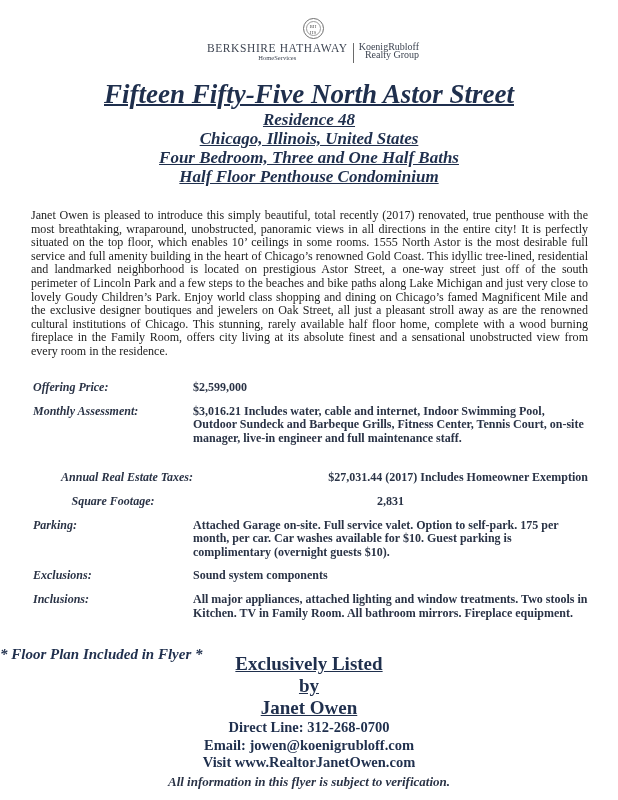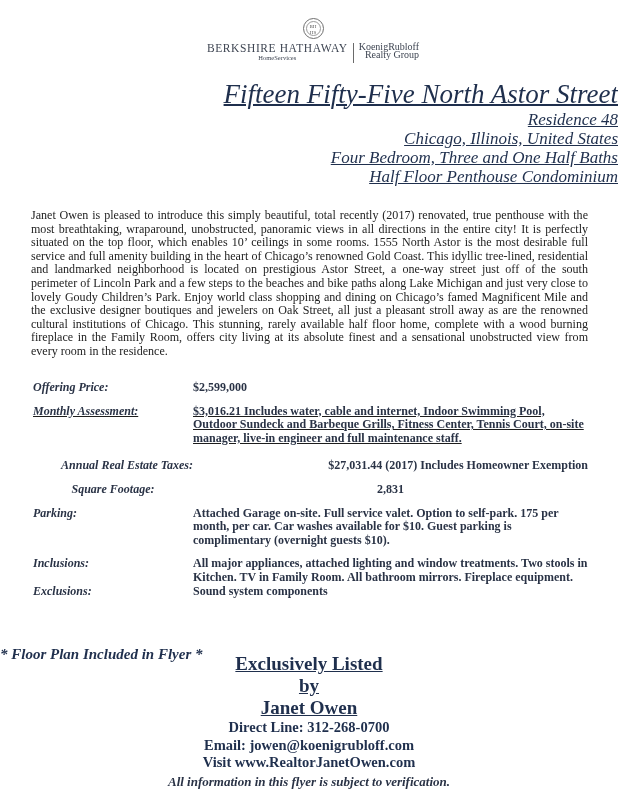--- a/index.html
+++ b/index.html
@@ -7,31 +7,31 @@
   .logo { position: absolute; top: 18px; left: 4px; width: 618px; text-align: center; }
   .emblem { width: 21px; height: 21px; border: 1px solid #6f6f6f; border-radius: 50%; margin: 0 auto; position: relative; box-sizing: border-box; }
   .emblem-inner { position: absolute; inset: 2px; border: 1px solid #9a9a9a; border-radius: 50%; font-size: 5px; line-height: 5.5px; color: #555; text-align: center; padding-top: 2px; box-sizing: border-box; font-family: "Liberation Serif", serif; }
   .brand-row { display: flex; justify-content: center; align-items: flex-start; margin-top: 3px; }
   .bh { text-align: center; color: #3e4552; }
   .bh-name { font-size: 11.5px; letter-spacing: 0.6px; line-height: 12px; }
   .bh-sub { font-size: 6.5px; line-height: 8px; }
   .divider { width: 1px; height: 20px; background: #6a6a6a; margin: 1px 5px 0 5px; }
   .kr { font-size: 10px; line-height: 8px; color: #3e4552; text-align: right; padding-top: 1px; }
 
-  .title-block { position: absolute; top: 78px; left: 0; width: 618px; text-align: right; color: #1f2f4d; font-weight: normal; font-style: italic; }
+  .title-block { position: absolute; top: 78px; left: 0; width: 618px; text-align: center; color: #1f2f4d; font-weight: bold; font-style: italic; }
   .title-block .t1 { font-size: 27px; line-height: 32px; text-decoration: underline; text-decoration-thickness: 2px; }
   .title-block .t2 { font-size: 17px; line-height: 19px; text-decoration: underline; }
 
   .intro { position: absolute; top: 209px; left: 31px; width: 557px; font-size: 12.05px; line-height: 13.6px; text-align: justify; color: #222; }
 
   .details { position: absolute; top: 381px; left: 33px; width: 560px; }
   .row { display: flex; font-size: 12px; line-height: 13.6px; }
   .row .label { width: 160px; font-style: italic; font-weight: bold; color: #2a3346; flex: none; }
   .row .value { width: 395px; font-weight: bold; color: #2a3346; }
-  .r0 { margin-bottom: 10px; } .r1 { margin-bottom: 14px; text-decoration: underline; } .r2 { margin-bottom: 10px; text-align: right; } .r3 { margin-bottom: 10px; text-align: center; } .r4 { margin-bottom: 10px; } .r5 { margin-bottom: 10px; }
+  .r0 { margin-bottom: 10px; } .r1 { margin-bottom: 26px; } .r2 { margin-bottom: 10px; text-align: right; } .r3 { margin-bottom: 10px; text-align: center; } .r4 { margin-bottom: 10px; } .r5 { margin-bottom: 10px; }
 
   .floorplan { position: absolute; top: 646px; left: 0; width: 618px; text-align: left; font-size: 15px; font-style: italic; font-weight: bold; color: #1f2f4d; }
 
   .agent { position: absolute; top: 653px; left: 0; width: 618px; text-align: center; color: #1f2f4d; font-weight: bold; }
   .agent .big { font-size: 19px; line-height: 22px; text-decoration: underline; }
   .agent .contact { font-size: 14.5px; line-height: 17.5px; }
   .disclaimer { position: absolute; top: 774px; left: 0; width: 618px; text-align: center; font-size: 13px; font-style: italic; font-weight: bold; color: #2a3346; }
 </style>
 </head>
 <body>
@@ -80,27 +80,27 @@
     <div class="value">$27,031.44 (2017)  Includes Homeowner Exemption</div>
   </div>
   <div class="row r3">
     <div class="label">Square Footage:</div>
     <div class="value">2,831</div>
   </div>
   <div class="row r4">
     <div class="label">Parking:</div>
     <div class="value">Attached Garage on-site.  Full service valet.  Option to self-park.  175 per month, per car.  Car washes available for $10.  Guest parking is complimentary (overnight guests $10).</div>
   </div>
+  <div class="row r5">
+    <div class="label">Exclusions:</div>
+    <div class="value">Sound system components</div>
+  </div>
   <div class="row r6">
     <div class="label">Inclusions:</div>
     <div class="value">All major appliances, attached lighting and window treatments.  Two stools in Kitchen.  TV in Family Room.  All bathroom mirrors.  Fireplace equipment.</div>
-  </div>
-  <div class="row r5">
-    <div class="label">Exclusions:</div>
-    <div class="value">Sound system components</div>
   </div>
 </div>
 
 <div class="floorplan">* Floor Plan Included in Flyer *</div>
 
 <div class="agent">
   <div class="big">Exclusively Listed</div>
   <div class="big">by</div>
   <div class="big">Janet Owen</div>
   <div class="contact">Direct Line: 312-268-0700</div>

